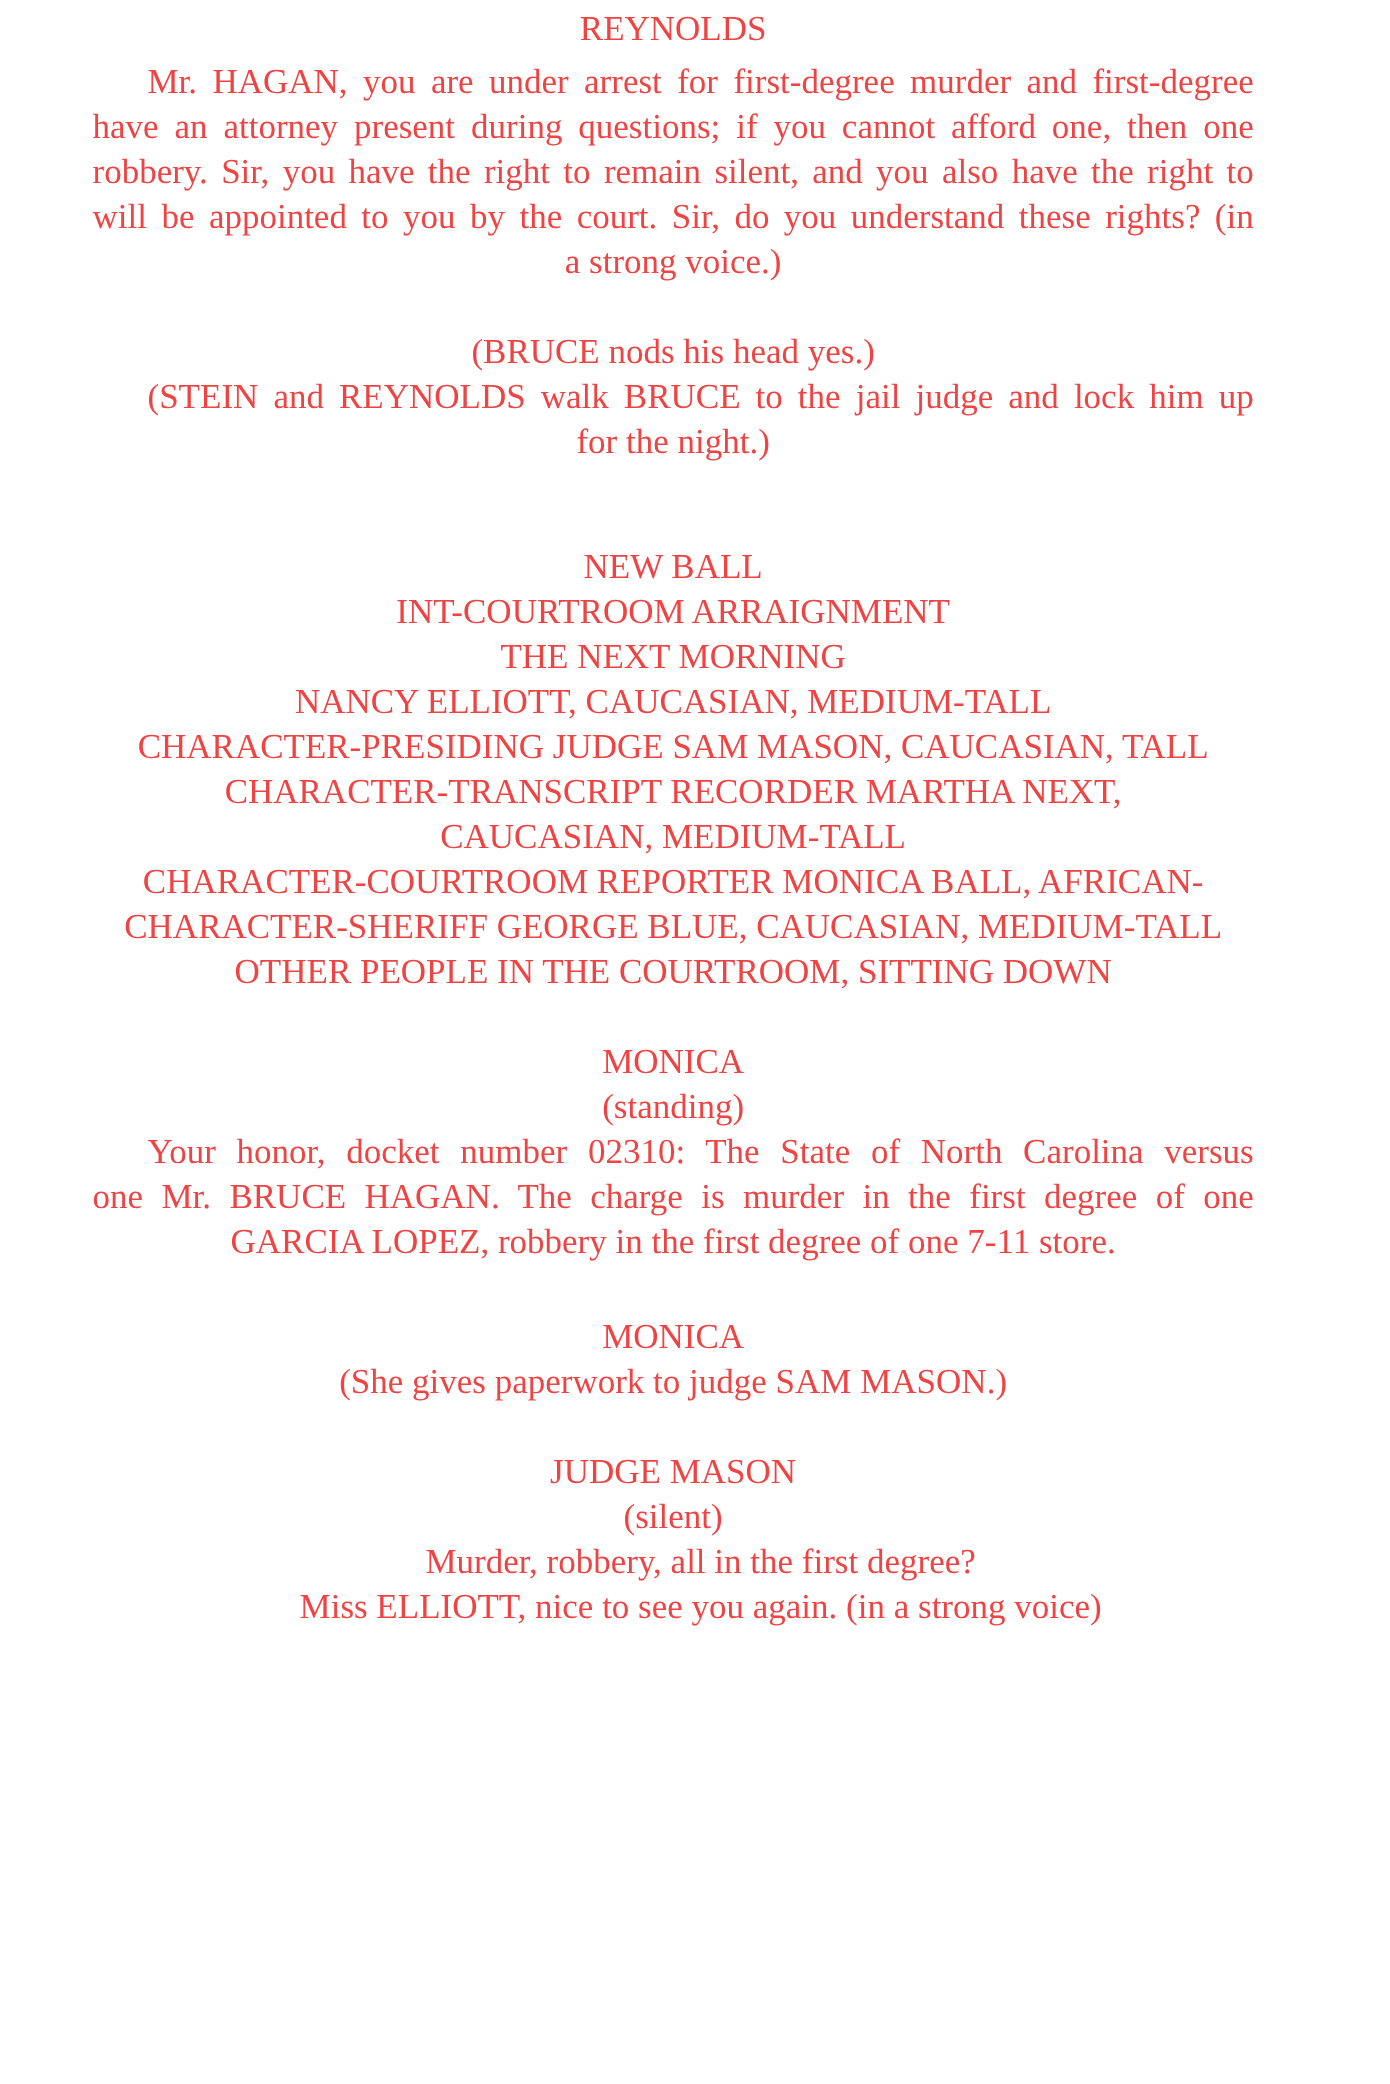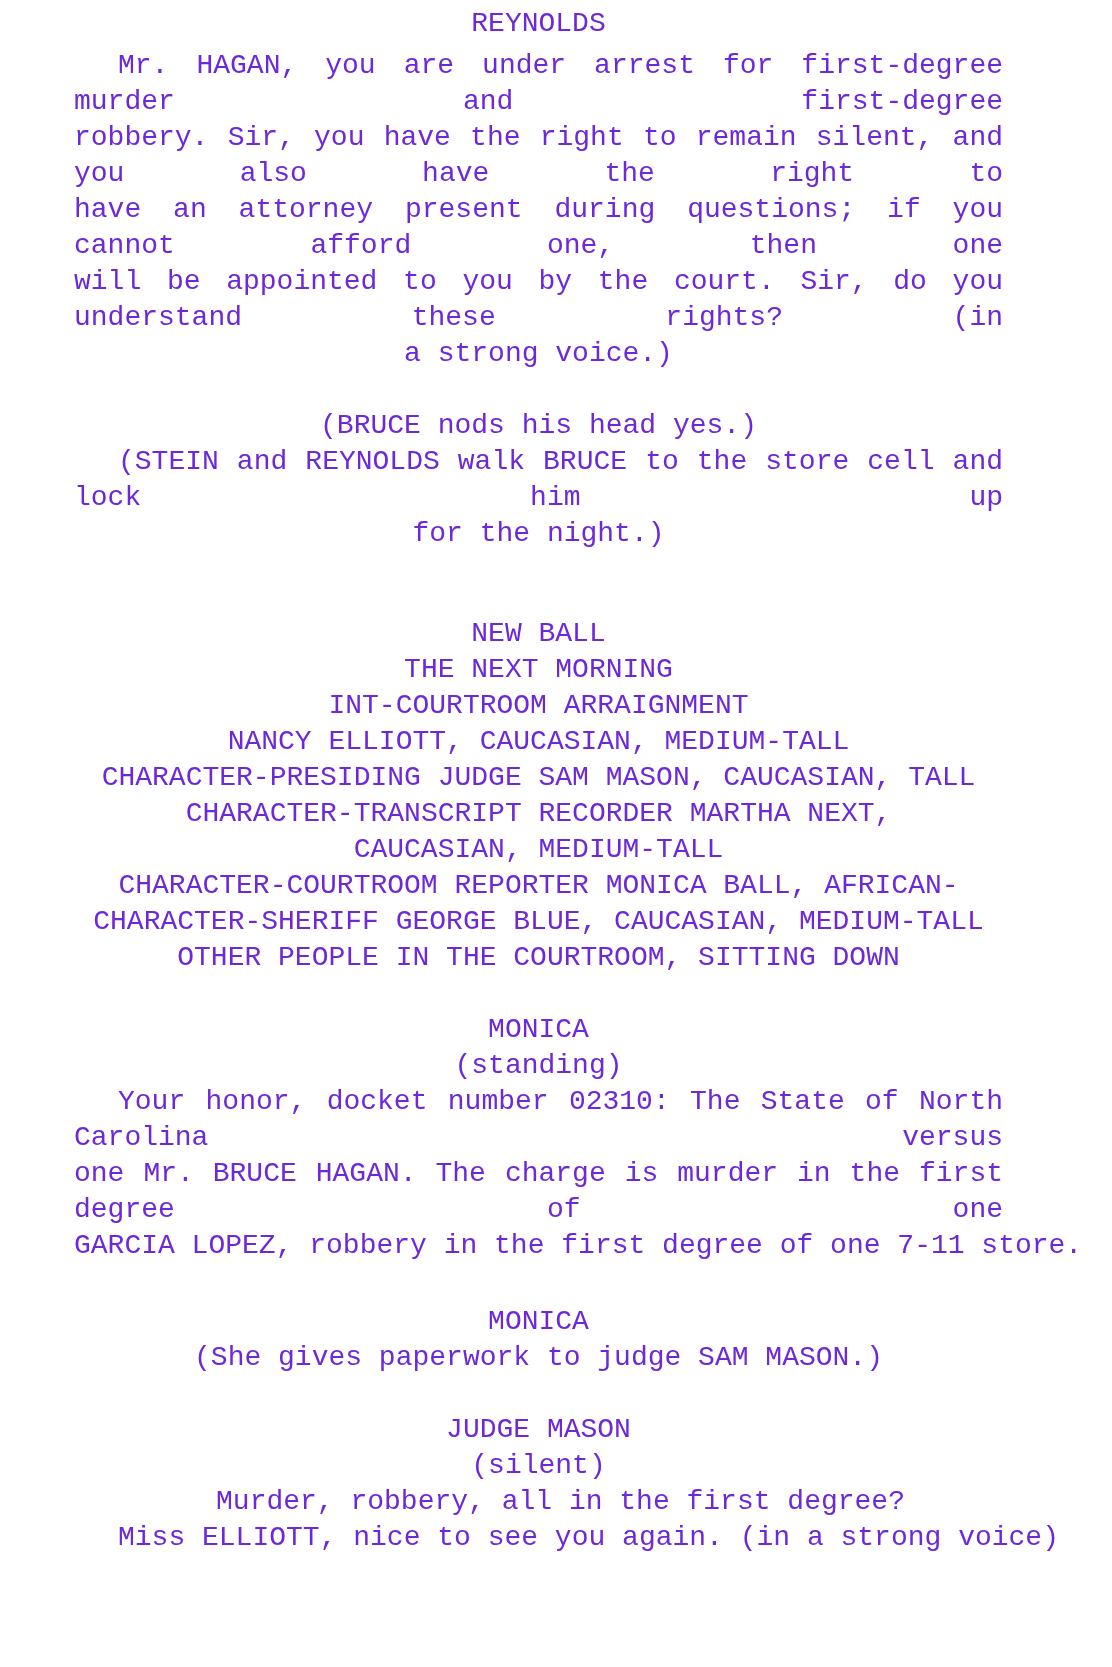--- a/index.html
+++ b/index.html
@@ -3,22 +3,22 @@
 <meta charset="utf-8">
 <style>
   html, body { margin: 0; padding: 0; background: #ffffff; }
   .page {
     position: relative;
     width: 1080px;
     height: 1667px;
     box-sizing: border-box;
     padding: 6px 77px 0 74px;
     background: #ffffff;
-    color: #6d28d9;
-    font-family: Liberation Mono, monospace;
+    color: #ef4444;
+    font-family: Liberation Serif, serif;
     font-size: 28px;
     line-height: 36px;
     overflow: hidden;
   }
   .line { white-space: nowrap; text-align: center; }
   
   .j {
     white-space: normal;
     text-align: justify;
     text-align-last: justify;
@@ -31,37 +31,37 @@
   .sp40 { height: 40px; }
   .sp64 { height: 64px; }
 </style>
 </head>
 <body>
 
 <div class="page">
 
   <div class="line c charname">REYNOLDS</div>
   <div class="line j ind">Mr. HAGAN, you are under arrest for first-degree murder and first-degree</div>
+  <div class="line j">have an attorney present during questions; if you cannot afford one, then one</div>
   <div class="line j">robbery. Sir, you have the right to remain silent, and you also have the right to</div>
-  <div class="line j">have an attorney present during questions; if you cannot afford one, then one</div>
   <div class="line j">will be appointed to you by the court. Sir, do you understand these rights? (in</div>
   <div class="line">a strong voice.)</div>
 
   <div class="sp36"></div>
 
   <div class="line c">(BRUCE nods his head yes.)</div>
 
-  <div class="line j ind">(STEIN and REYNOLDS walk BRUCE to the store cell and lock him up</div>
+  <div class="line j ind">(STEIN and REYNOLDS walk BRUCE to the jail judge and lock him up</div>
   <div class="line">for the night.)</div>
 
   <div class="sp64"></div>
 
   <div class="line">NEW BALL</div>
+  <div class="line">INT-COURTROOM ARRAIGNMENT</div>
   <div class="line">THE NEXT MORNING</div>
-  <div class="line">INT-COURTROOM ARRAIGNMENT</div>
   <div class="line">NANCY ELLIOTT, CAUCASIAN, MEDIUM-TALL</div>
   <div class="line">CHARACTER-PRESIDING JUDGE SAM MASON, CAUCASIAN, TALL</div>
   <div class="line">CHARACTER-TRANSCRIPT RECORDER MARTHA NEXT,</div>
   <div class="line">CAUCASIAN, MEDIUM-TALL</div>
   <div class="line">CHARACTER-COURTROOM REPORTER MONICA BALL, AFRICAN-</div>
   <div class="line">CHARACTER-SHERIFF GEORGE BLUE, CAUCASIAN, MEDIUM-TALL</div>
   <div class="line">OTHER PEOPLE IN THE COURTROOM, SITTING DOWN</div>
 
   <div class="sp36"></div>
 

